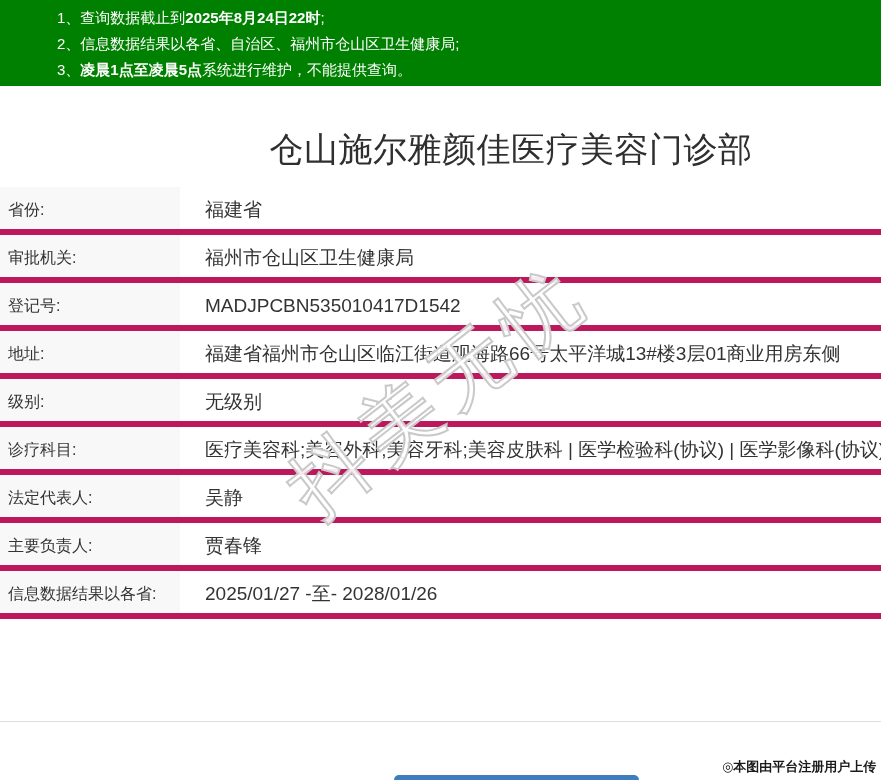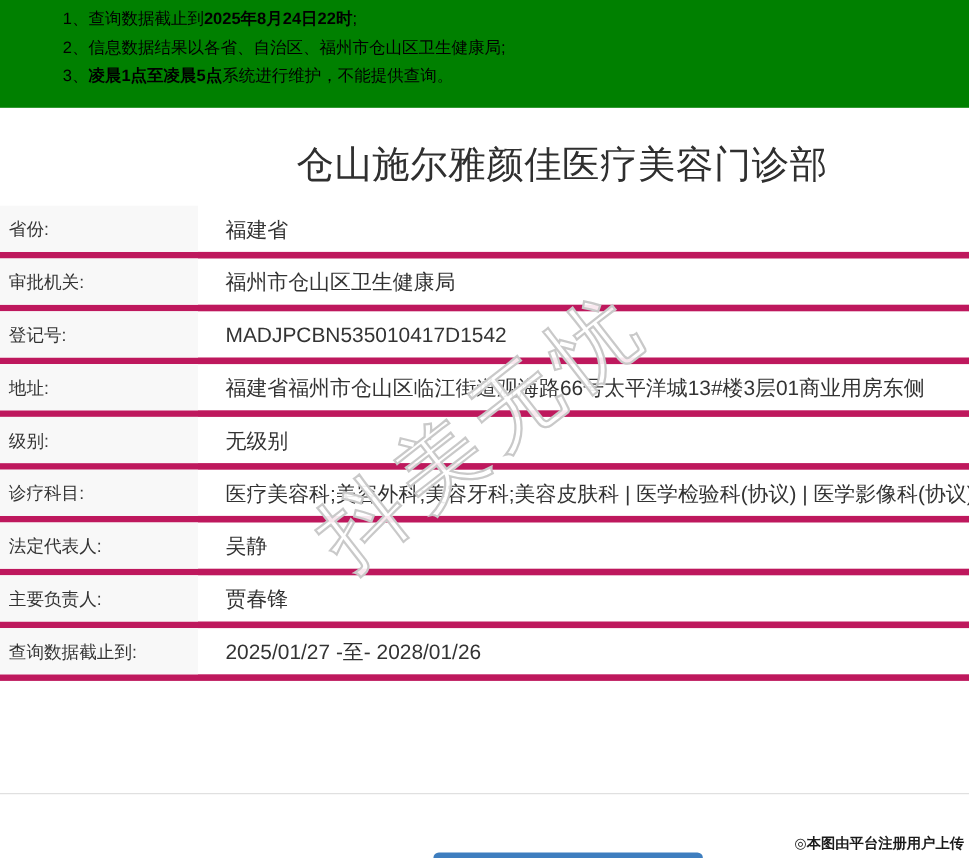--- a/index.html
+++ b/index.html
@@ -9,23 +9,23 @@
     width: 881px; height: 780px;
     overflow: hidden;
     background: #ffffff;
     font-family: "Liberation Sans", "DejaVu Sans", sans-serif;
     color: #333333;
   }
 
   
   .notice-header {
     position: absolute; left: 0; top: 0;
-    width: 881px; height: 98px;
+    width: 881px; height: 86px;
     background: #008000;
-    color: #000000;
+    color: #ffffff;
     padding: 5px 0 0 57px;
   }
   .notice-line {
     font-size: 15px;
     line-height: 26px;
     white-space: nowrap;
   }
   .notice-line b { font-weight: bold; }
 
   
@@ -157,21 +157,21 @@
   </div>
   <div class="info-row">
     <div class="info-label">法定代表人:</div>
     <div class="info-value">吴静</div>
   </div>
   <div class="info-row">
     <div class="info-label">主要负责人:</div>
     <div class="info-value">贾春锋</div>
   </div>
   <div class="info-row">
-    <div class="info-label">查询数据截止到:</div>
+    <div class="info-label">信息数据结果以各省:</div>
     <div class="info-value">2025/01/27 -至- 2028/01/26</div>
   </div>
 </div>
 
 <div class="watermark">
   <div class="watermark-text">抖美无忧</div>
 </div>
 
 <div class="bottom-divider"></div>
 

